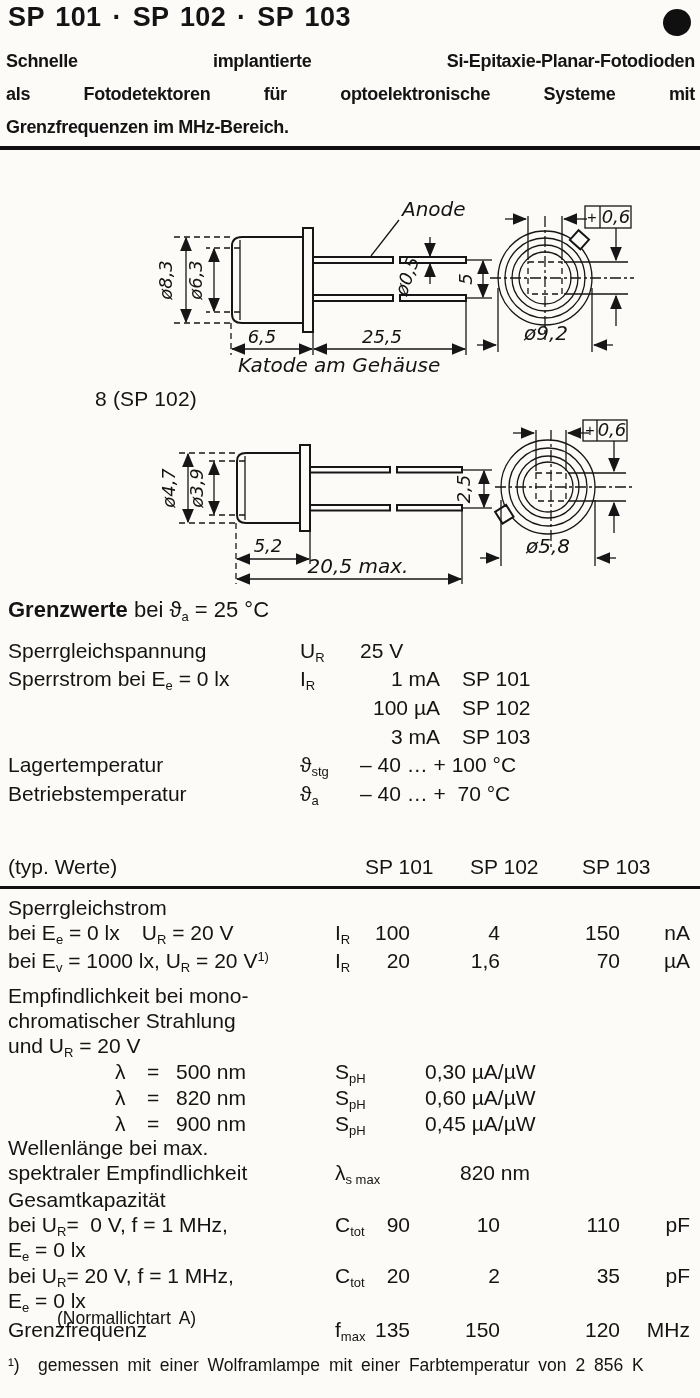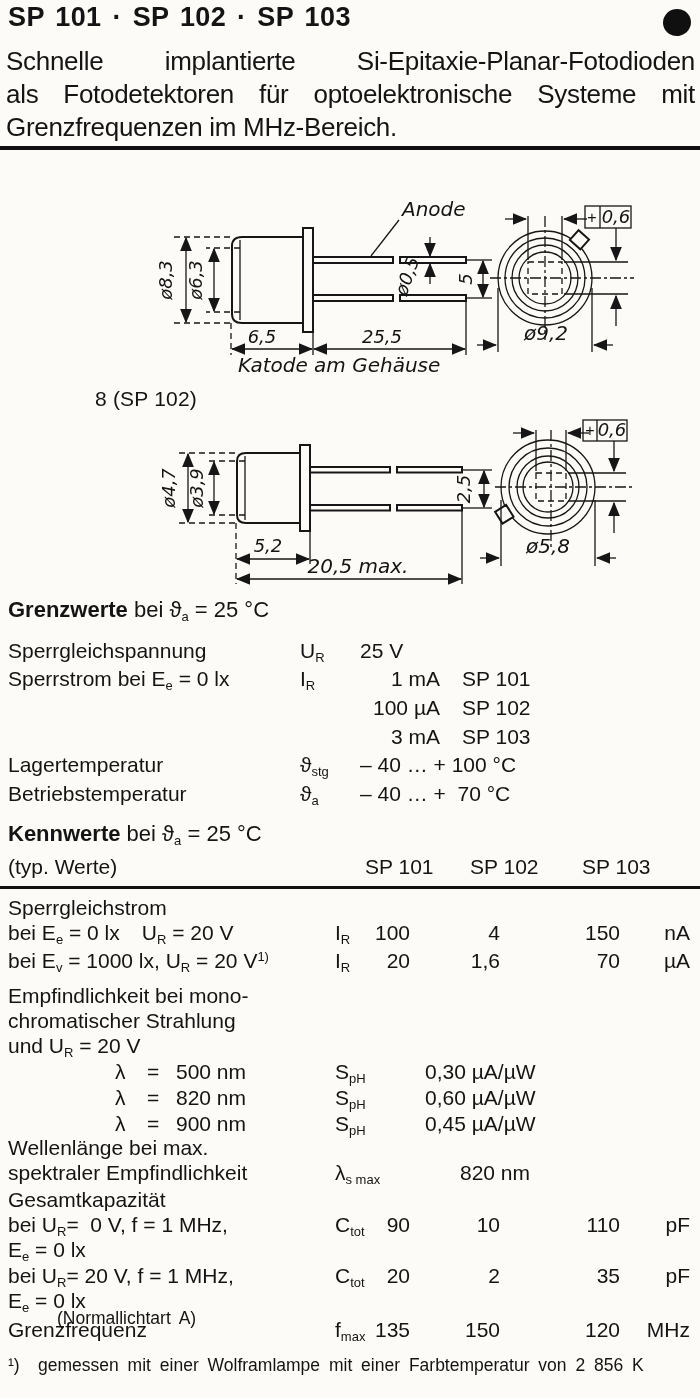--- a/index.html
+++ b/index.html
@@ -1,21 +1,21 @@
 <!DOCTYPE html>
 <html><head>
 <meta charset="utf-8">
 <style>
   html,body{margin:0;padding:0;background:#e8e8e8;}
   .page{position:relative;width:700px;height:1398px;background:#fcfbf7;overflow:hidden;
         font-family:"Liberation Sans","DejaVu Sans",sans-serif;color:#141414;}
   .abs{position:absolute;}
   .title{left:8px;top:2px;font-size:27px;font-weight:700;letter-spacing:.4px;word-spacing:3px;white-space:nowrap;}
   .dot{left:663px;top:9px;width:28px;height:27px;background:#101010;border-radius:50%;transform:rotate(-12deg);}
-  .subtitle{left:6px;top:45px;width:689px;font-size:26px;line-height:33px;letter-spacing:-.3px;}
+  .subtitle{left:6px;top:45px;width:689px;font-size:18px;line-height:33px;letter-spacing:-.3px;font-weight:bold;}
   .just{text-align:justify;text-align-last:justify;}
   .rule{left:0;width:700px;background:#101010;}
   .h-draw{font-size:21px;letter-spacing:.2px;white-space:nowrap;}
   .sec-h{font-size:22px;white-space:nowrap;}
   .sec-h b{font-weight:700;}
   .row{position:absolute;left:0;width:564px;height:27px;font-size:21px;white-space:nowrap;}
   .row .lab{position:absolute;left:8px;}
   sub{font-size:13px;vertical-align:-4px;line-height:0;}
   sup{font-size:13px;vertical-align:7px;line-height:0;}
   .gsym{position:absolute;left:300px;}
@@ -240,23 +240,20 @@
     <span class="lab">Lagertemperatur</span>
     <span class="gsym"><span>ϑ</span><sub>stg</sub></span>
     <span class="gval">– 40 … + 100 °C</span>
   </div>
   <div class="row" style="top:782px;">
     <span class="lab">Betriebstemperatur</span>
     <span class="gsym"><span>ϑ</span><sub>a</sub></span>
     <span class="gval">– 40 … +&nbsp;&nbsp;70 °C</span>
   </div>
 
-  <div class="abs sec-h" style="left:8px;top:821px;">
-    <b>Kennwerte</b><span> bei </span><span>ϑ</span><sub>a</sub><span> = 25 °C</span>
-  </div>
 
   <div class="row" style="top:855px;">
     <span class="lab">(typ. Werte)</span>
     <span class="c1">SP 101</span>
     <span class="c2">SP 102</span>
     <span class="c3">SP 103</span>
   </div>
   <div class="abs rule" style="top:886px;height:3px;"></div>
 
   <div class="row" style="top:896px;">

